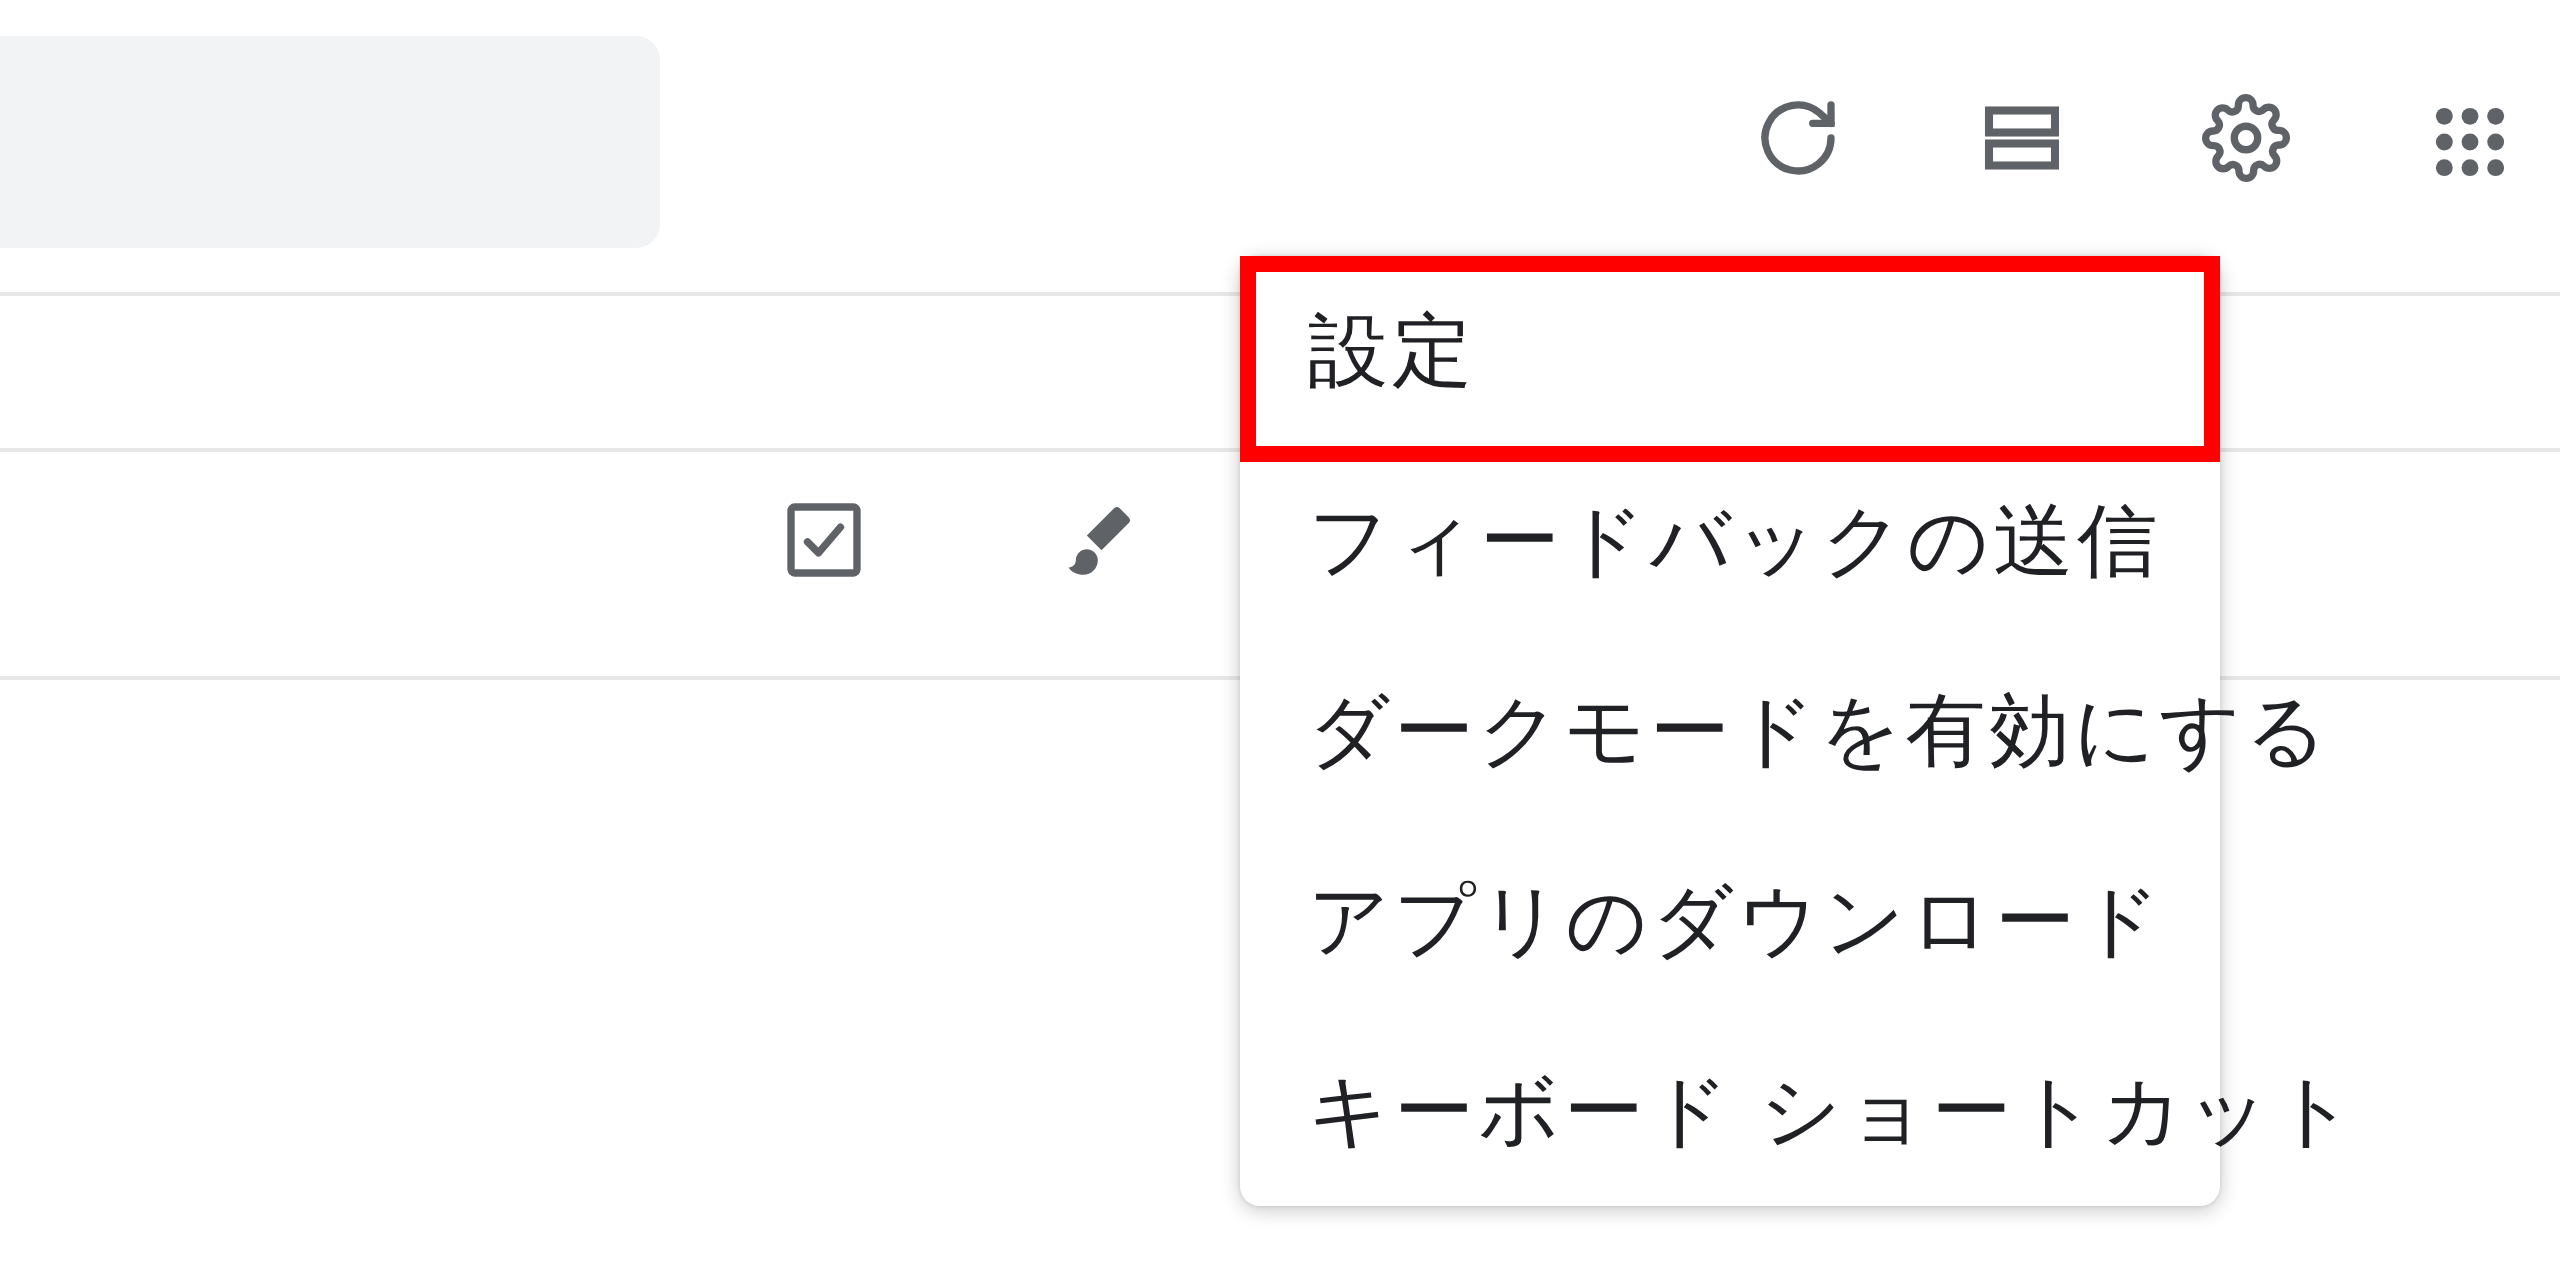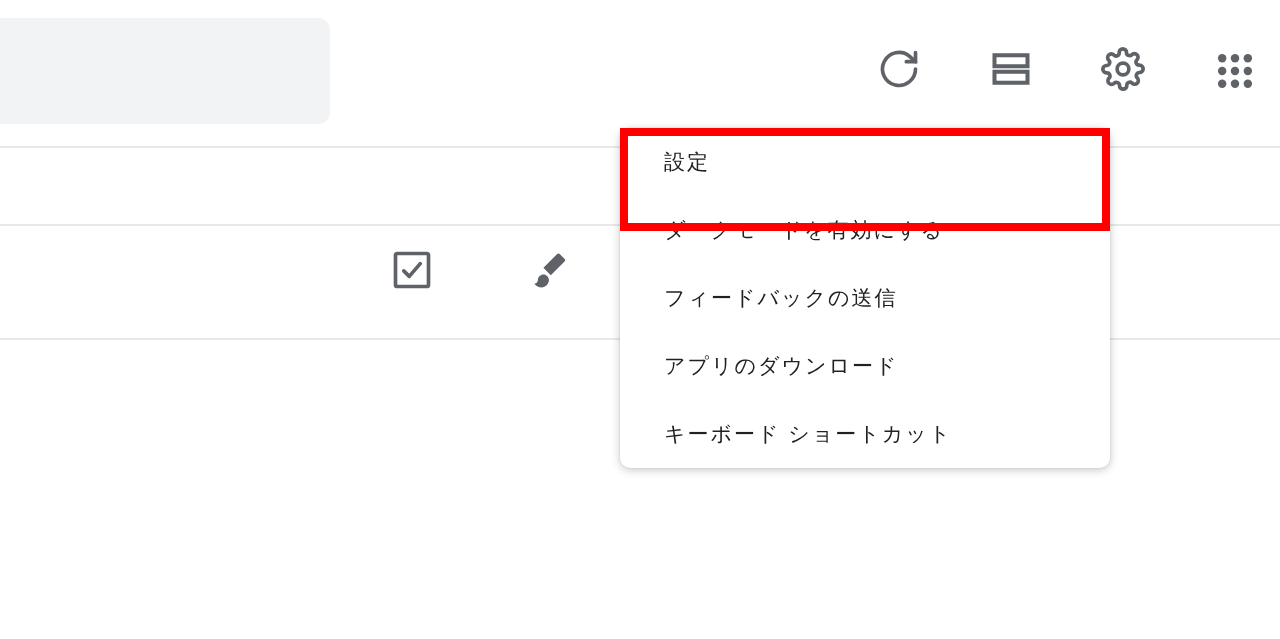--- a/index.html
+++ b/index.html
@@ -91,22 +91,22 @@
       top: 128px;
       left: 620px;
       width: 490px;
       background: #fff;
       border-radius: 10px;
       box-shadow: 0 2px 10px rgba(0,0,0,0.22), 0 0 2px rgba(0,0,0,0.12);
       z-index: 10;
       padding: 0;
     }
     .menu-item {
-      padding: 20px 44px;
-      font-size: 21px;
+      padding: 20px 34px;
+      font-size: 40px;
       color: #202124;
       letter-spacing: 2px;
       cursor: pointer;
       white-space: nowrap;
     }
     .menu-item:first-child {
       border-top-left-radius: 10px;
       border-top-right-radius: 10px;
     }
     .menu-item:last-child {
@@ -189,19 +189,19 @@
           <path d="M9.5 14.5c-1.6 0-3 1.3-3 3 0 1.3-1.2 2-2 2 0.9 1.3 2.5 2 4 2 2.2 0 4-1.8 4-4 0-1.6-1.3-3-3-3z" fill="currentColor" stroke="none"></path>
           <path d="M20.7 5.6l-2.3-2.3c-.4-.4-1-.4-1.4 0L9.5 10.8l4 4 7.5-7.5c.4-.4.4-1 0-1.4z" fill="currentColor" stroke="none"></path>
         </svg>
       </span>
     </div>
   </div>
 </div>
 
 <div class="settings-menu">
   <div class="menu-item">設定</div>
+  <div class="menu-item">フィードバックの送信</div>
   <div class="menu-item">ダークモードを有効にする</div>
-  <div class="menu-item">フィードバックの送信</div>
   <div class="menu-item">アプリのダウンロード</div>
   <div class="menu-item">キーボード ショートカット</div>
 </div>
 
 <div class="highlight-box"></div>
 
 </body></html>

